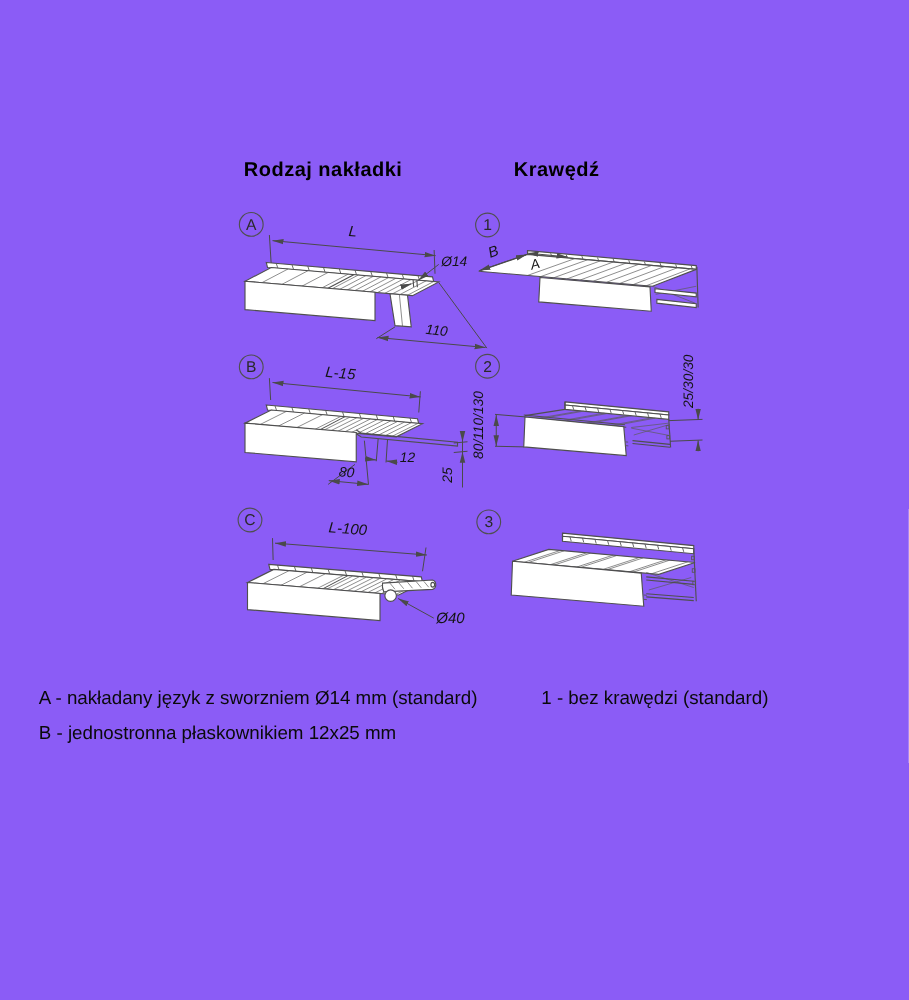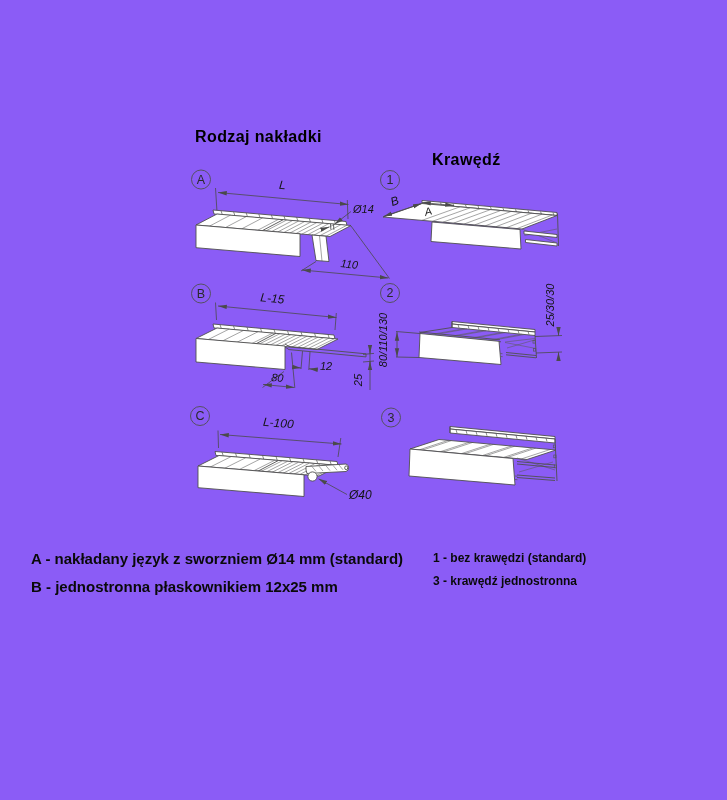--- a/index.html
+++ b/index.html
@@ -1,40 +1,40 @@
 <!DOCTYPE html>
 <html><head>
 <meta charset="utf-8">
 <style>
   html,body{margin:0;padding:0;background:#fff;}
   #canvas{position:relative;width:727px;height:800px;background:#8b5cf6;overflow:hidden;
           font-family:"Liberation Sans", sans-serif;padding-left:12px;}
   .hdr{position:absolute;font-size:16px;font-weight:bold;color:#000;letter-spacing:.4px;white-space:nowrap;}
-  .legend{position:absolute;font-weight:bold;color:#0a0a0a;white-space:nowrap;}
+  .legend{position:absolute;font-weight:normal;color:#0a0a0a;white-space:nowrap;}
   .legend .li{display:block;}
   .lgL{left:31px;top:545px;font-size:15px;line-height:28px;}
-  .lgR{left:433px;top:547px;font-size:12px;line-height:23px;}
+  .lgR{left:433px;top:547px;font-size:15px;line-height:23px;}
   svg{position:absolute;overflow:visible;}
   svg text{font-family:"Liberation Sans", sans-serif;fill:#141414;}
   .dim{font-style:italic;font-size:11px;}
   .dim12{font-style:italic;font-size:12px;}
   .badge-t{font-size:12.5px;fill:#2a2a2a;}
   .ln{stroke:#4f4f4f;stroke-width:.9;fill:none;}
   .lnf{stroke:#4f4f4f;stroke-width:.9;fill:#ffffff;}
   .thin{stroke:#5a5a5a;stroke-width:.55;fill:none;}
   .tick{stroke:#565656;stroke-width:.7;fill:none;}
   .dln{stroke:#4a4a4a;stroke-width:.8;fill:none;}
 </style>
 </head>
 <body>
 
 <div id="canvas">
 
   <div class="hdr" style="left:195px;top:128px;">Rodzaj nakładki</div>
-  <div class="hdr" style="left:432px;top:128px;margin-top:23px;">Krawędź</div>
+  <div class="hdr" style="left:411px;top:128px;">Krawędź</div>
 
   <svg style="left:188px;top:168px;" width="205" height="118" viewBox="0 0 205 118">
     <defs>
       <marker id="arrA" viewBox="0 0 10 6" refX="10" refY="3" markerWidth="11" markerHeight="6.6" orient="auto-start-reverse">
           <path d="M0,0.5 L10,3 L0,5.5 z" fill="#4a4a4a"></path>
         </marker>
     </defs>
     <g>
       <path class="dln" d="M29,44 L27.5,20 M160,51 L159.3,32"></path>
       <line class="dln" x1="30" y1="24.5" x2="160.5" y2="36.5" marker-start="url(#arrA)" marker-end="url(#arrA)"></line>
@@ -249,16 +249,15 @@
       <text class="badge-t" x="18" y="16.8" text-anchor="middle">3</text>
     </g>
   </svg>
 
   <div class="legend lgL">
     <span class="li">A - nakładany język z sworzniem Ø14 mm (standard)</span>
     <span class="li">B - jednostronna płaskownikiem 12x25 mm</span>
   </div>
   <div class="legend lgR">
     <span class="li">1 - bez krawędzi (standard)</span>
-    <span class="li">3 - krawędź jednostronna</span>
   </div>
 
 </div>
 
 </body></html>

